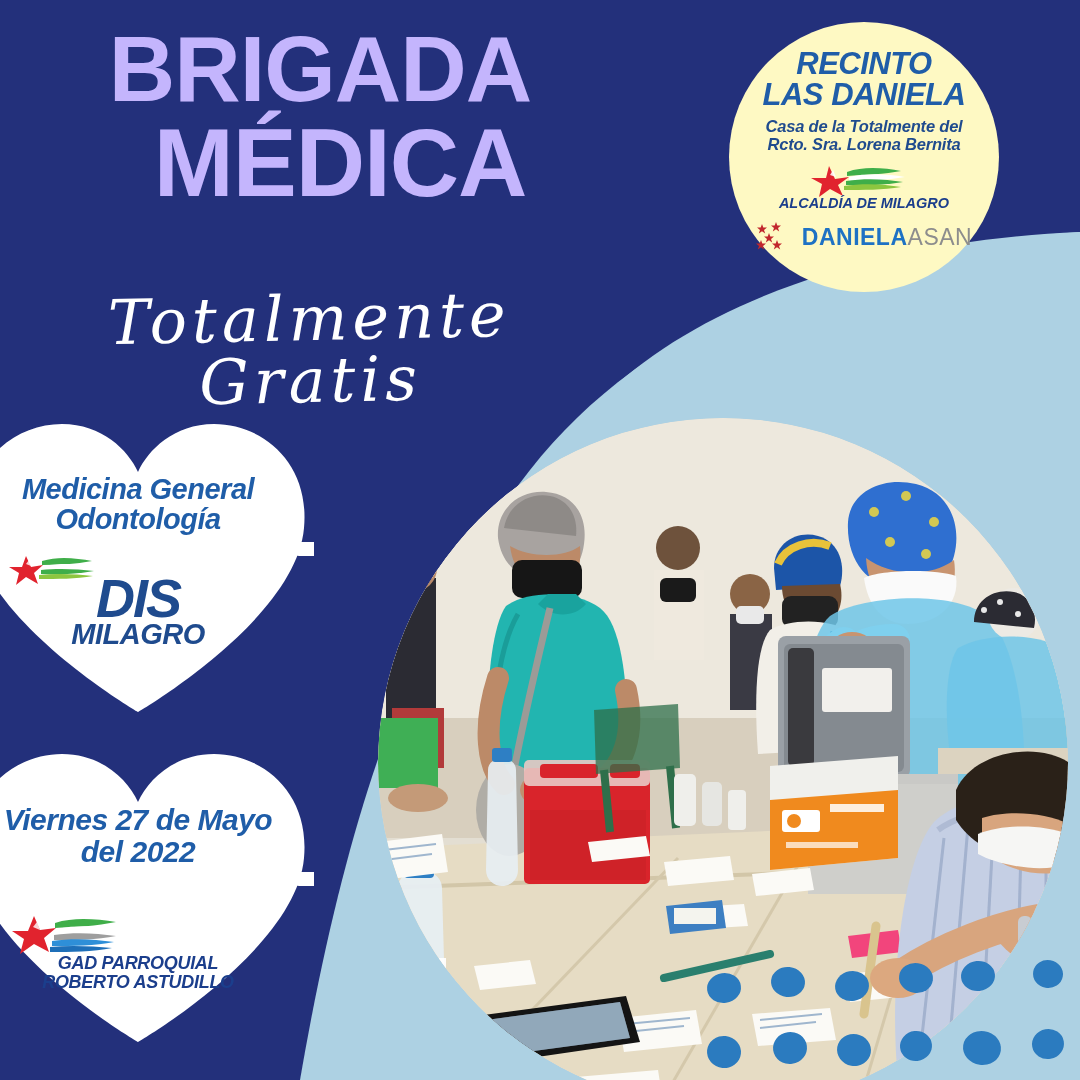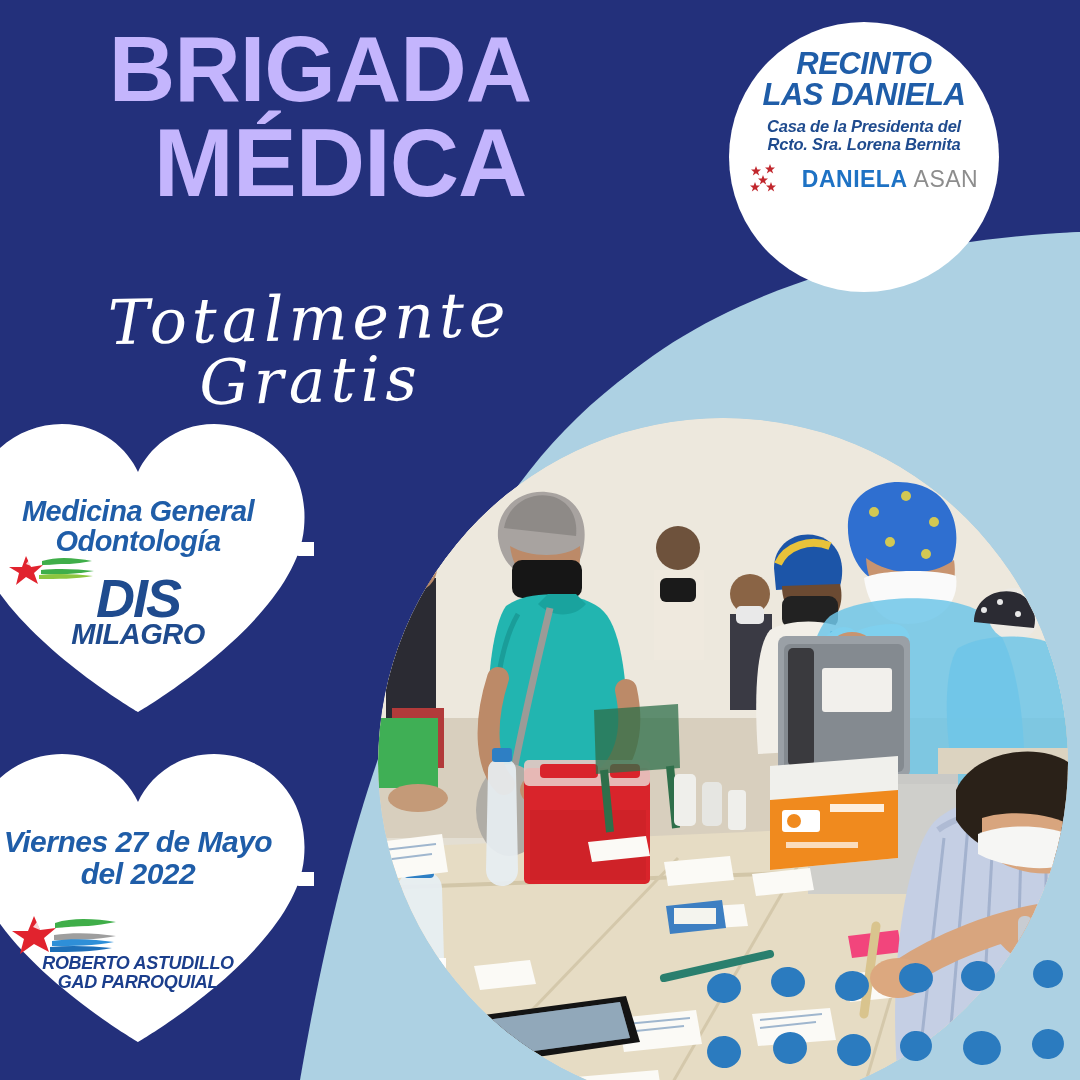--- a/index.html
+++ b/index.html
@@ -41,21 +41,21 @@
     font-size:62px;
     letter-spacing:5px;
     line-height:1;
     transform:rotate(-1.2deg);
   }
 
   
   .badge{
     position:absolute;left:729px;top:22px;
     width:270px;height:270px;border-radius:50%;
-    background:#ffffff;
+    background:#fef9c3;
     display:flex;flex-direction:column;align-items:center;
     padding-top:26px;box-sizing:border-box;
   }
   .badge-title{
     color:#1F5DA8;font-weight:bold;font-style:italic;
     font-size:31px;line-height:1.0;text-align:center;
     letter-spacing:-0.5px;
   }
   .badge-sub{
     margin-top:7px;
@@ -65,21 +65,21 @@
   }
 
   
   .alcaldia{margin-top:9px;display:flex;flex-direction:column;align-items:center;}
   .alcaldia-mark{width:150px;height:36px;}
   .alcaldia-text{
     color:#1B3E8C;font-weight:bold;font-style:italic;
     font-size:14.5px;letter-spacing:0px;margin-top:-3px;
   }
   
-  .daniela{margin-top:11px;display:flex;align-items:center;gap:6px;}
+  .daniela{margin-top:11px;display:flex;align-items:center;}
   .daniela-stars{width:46px;height:30px;}
   .daniela-t1{color:#1E72C4;font-weight:bold;font-size:23px;letter-spacing:0.5px;}
   .daniela-t2{color:#8D8D8D;font-weight:normal;font-size:23px;letter-spacing:0.5px;}
 
   
   .photo{
     position:absolute;left:378px;top:418px;
     width:690px;height:690px;border-radius:50%;
     overflow:hidden;
   }
@@ -89,21 +89,21 @@
   .heart{position:absolute;}
   .heart svg{display:block;}
   .heart-content{position:absolute;left:0;top:0;width:100%;height:100%;}
 
   .heart1{left:-38px;top:412px;width:352px;height:310px;}
   .heart2{left:-38px;top:742px;width:352px;height:310px;}
 
   .h-text{
     position:absolute;left:38px;width:276px;text-align:center;
     color:#1F5DA8;font-weight:bold;font-style:italic;
-    letter-spacing:-0.5px;line-height:1.05;margin-top:22px;
+    letter-spacing:-0.5px;line-height:1.05;
   }
   .h1-text{top:62px;font-size:29px;}
   .h2-text{top:62px;font-size:30px;line-height:1.08;}
 
   
   .dis{position:absolute;left:38px;top:142px;width:276px;text-align:center;}
   .dis-mark{width:112px;height:32px;margin-bottom:-10px;}
   .dis-word{
     color:#1F4B8E;font-weight:bold;font-style:italic;
     font-size:54px;line-height:0.85;letter-spacing:-2px;
@@ -143,24 +143,35 @@
   </div>
 
   <div class="script">Totalmente Gratis</div>
 
   <div class="badge">
     <div class="badge-title">
       <div>RECINTO</div>
       <div>LAS DANIELA</div>
     </div>
     <div class="badge-sub">
-      <div>Casa de la Presidenta del</div>
+      <div>Casa de la Totalmente del</div>
       <div>Rcto.  Sra. Lorena Bernita</div>
     </div>
 
+    <div class="alcaldia">
+      <svg class="alcaldia-mark" viewBox="0 0 150 36" xmlns="http://www.w3.org/2000/svg">
+        <path d="M40,4 L46,17 L60,15 L49,23 L54,34 L41,27 L30,35 L33,22 L22,16 L37,16 Z" fill="#E1232E"></path>
+        <path d="M44,8 L47,15 L41,13 Z" fill="#FFFFFF" opacity="0.85"></path>
+        <path d="M58,10 C75,4 95,6 112,9 C96,12 76,13 58,14 Z" fill="#3FAE49"></path>
+        <path d="M60,15 C78,11 98,12 116,15 C98,18 78,19 60,19 Z" fill="#FFFFFF"></path>
+        <path d="M57,19 C76,16 97,17 114,20 C96,23 76,24 57,23 Z" fill="#3FAE49"></path>
+        <path d="M55,24 C74,21 95,22 112,25 C94,28 74,28 55,28 Z" fill="#8DC63F"></path>
+      </svg>
+      <div class="alcaldia-text">ALCALDÍA DE MILAGRO</div>
+    </div>
 
     <div class="daniela">
       <svg class="daniela-stars" viewBox="0 0 46 30" xmlns="http://www.w3.org/2000/svg">
         <g fill="#C1272D">
           <path d="M6,2 L7.3,5.6 L11,5.6 L8,7.9 L9.2,11.6 L6,9.3 L2.8,11.6 L4,7.9 L1,5.6 L4.7,5.6 Z"></path>
           <path d="M20,0 L21.3,3.6 L25,3.6 L22,5.9 L23.2,9.6 L20,7.3 L16.8,9.6 L18,5.9 L15,3.6 L18.7,3.6 Z"></path>
           <path d="M13,11 L14.3,14.6 L18,14.6 L15,16.9 L16.2,20.6 L13,18.3 L9.8,20.6 L11,16.9 L8,14.6 L11.7,14.6 Z"></path>
           <path d="M5,18 L6.3,21.6 L10,21.6 L7,23.9 L8.2,27.6 L5,25.3 L1.8,27.6 L3,23.9 L0,21.6 L3.7,21.6 Z"></path>
           <path d="M21,18 L22.3,21.6 L26,21.6 L23,23.9 L24.2,27.6 L21,25.3 L17.8,27.6 L19,23.9 L16,21.6 L19.7,21.6 Z"></path>
         </g>
@@ -402,22 +413,22 @@
         <svg class="gad-mark" viewBox="0 0 152 46" xmlns="http://www.w3.org/2000/svg">
           <path d="M34,2 L40,16 L56,14 L44,24 L49,38 L34,30 L20,40 L24,25 L12,17 L28,17 Z" fill="#E1232E"></path>
           <path d="M37,8 L40,16 L33,13 Z" fill="#FFFFFF" opacity="0.8"></path>
           <path d="M55,9 C74,3 96,5 116,8 C97,12 75,13 55,14 Z" fill="#3FAE49"></path>
           <path d="M57,15 C76,11 98,12 118,15 C99,19 77,20 57,20 Z" fill="#FFFFFF"></path>
           <path d="M54,21 C74,18 96,19 116,22 C97,26 75,26 54,26 Z" fill="#9E9E9E"></path>
           <path d="M52,27 C72,24 94,25 114,28 C95,32 73,32 52,32 Z" fill="#2E8FD8"></path>
           <path d="M50,33 C70,31 92,32 112,34 C93,38 71,38 50,38 Z" fill="#1E6FB8"></path>
         </svg>
         <div class="gad-text">
+          <div>GAD PARROQUIAL</div>
           <div>ROBERTO ASTUDILLO</div>
-          <div>GAD PARROQUIAL</div>
         </div>
       </div>
     </div>
   </div>
 
   <div class="dots">
     <svg width="380" height="128" viewBox="0 0 380 128" xmlns="http://www.w3.org/2000/svg">
       <g fill="#2B7BBF">
         <ellipse cx="24" cy="36" rx="17" ry="15" transform="rotate(-8 24 36)"></ellipse>
         <ellipse cx="88" cy="30" rx="17" ry="15" transform="rotate(6 88 30)"></ellipse>

